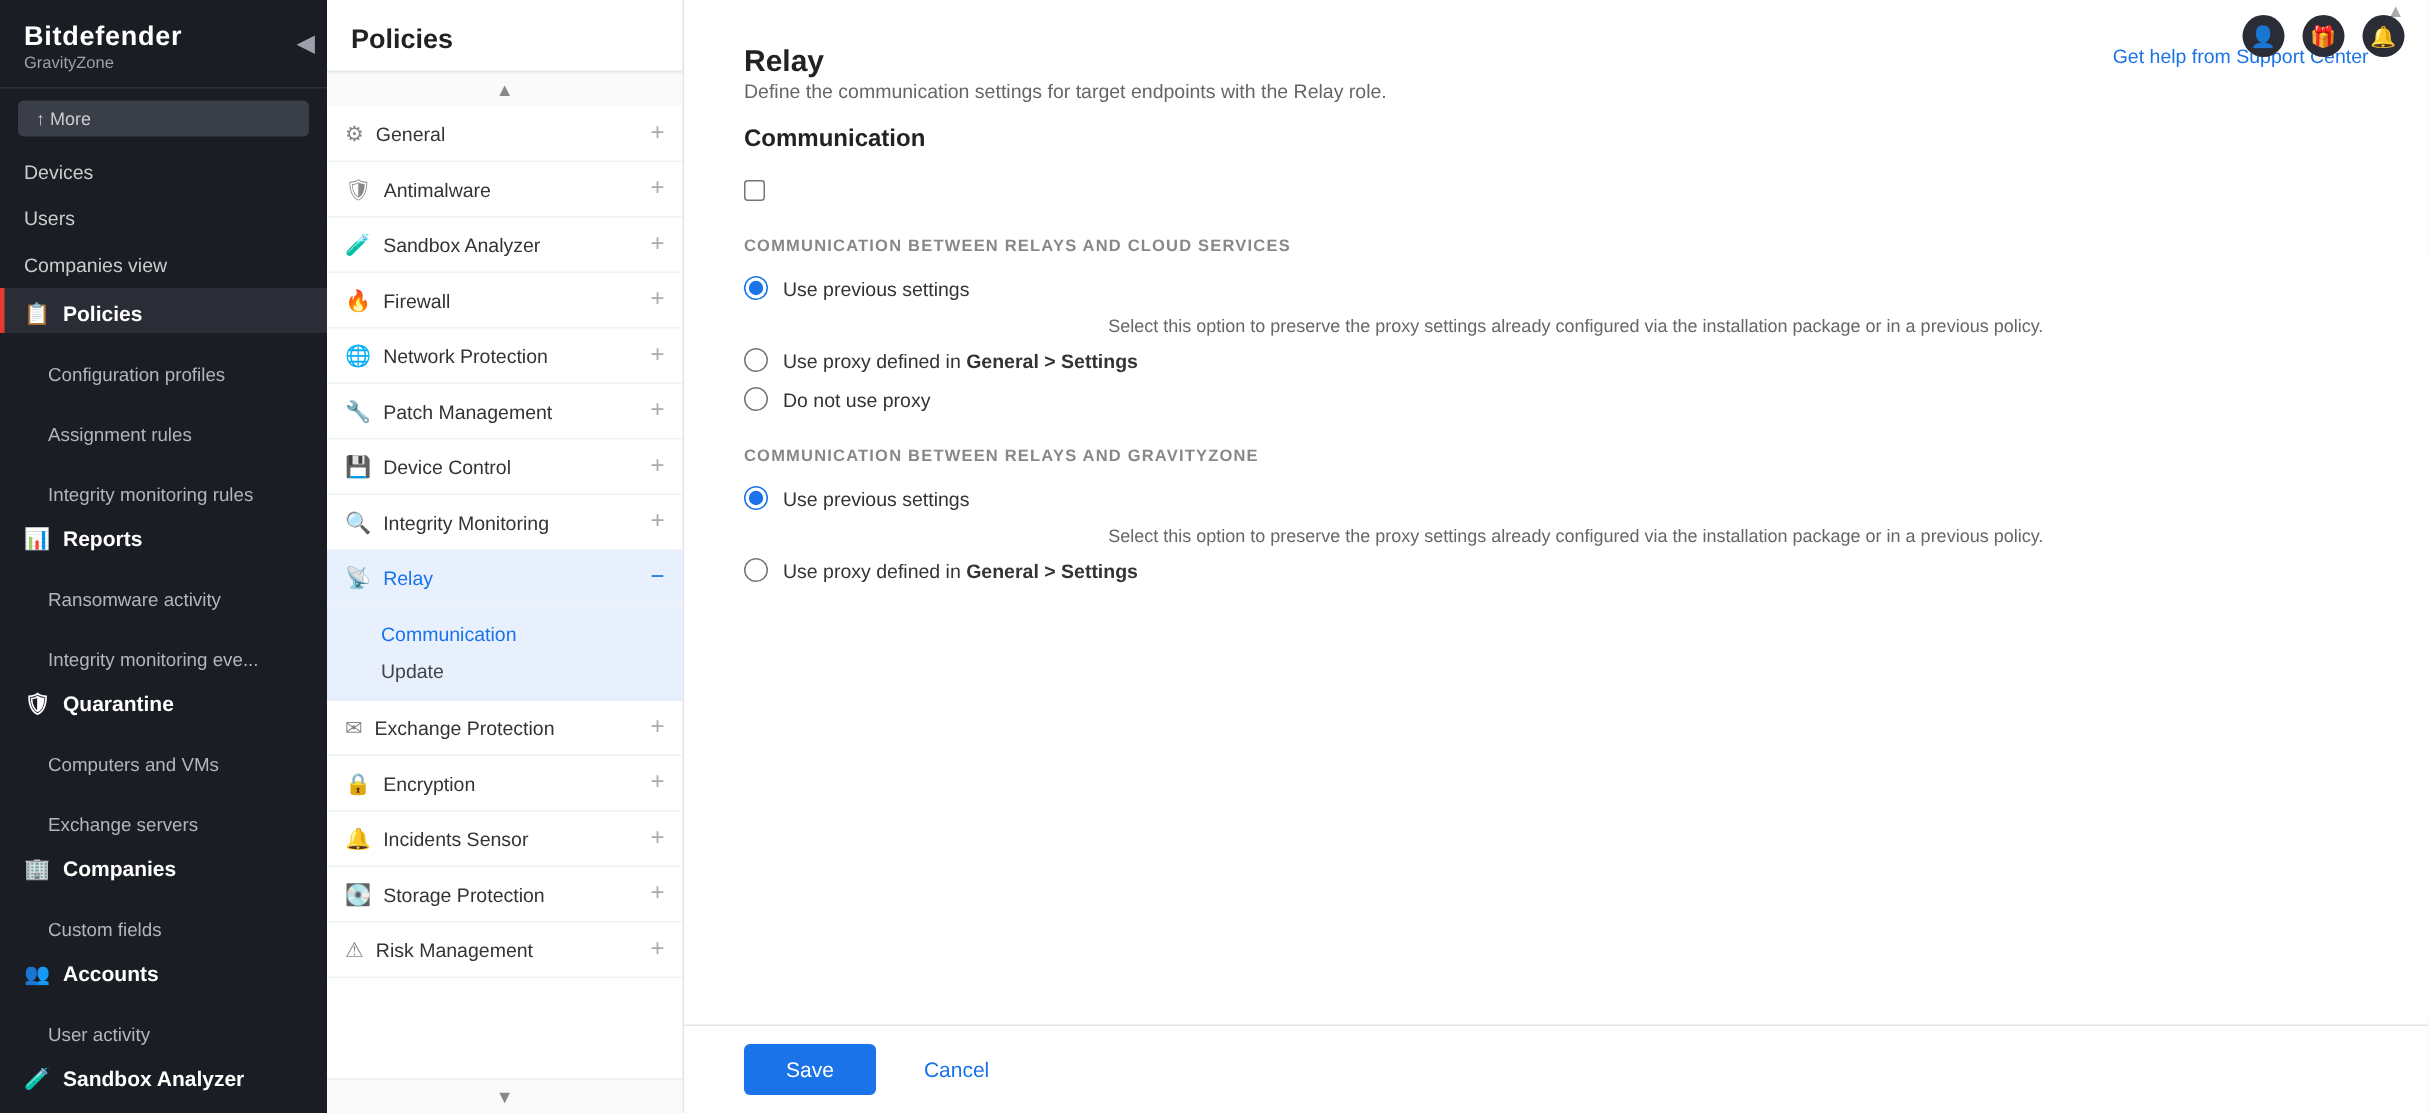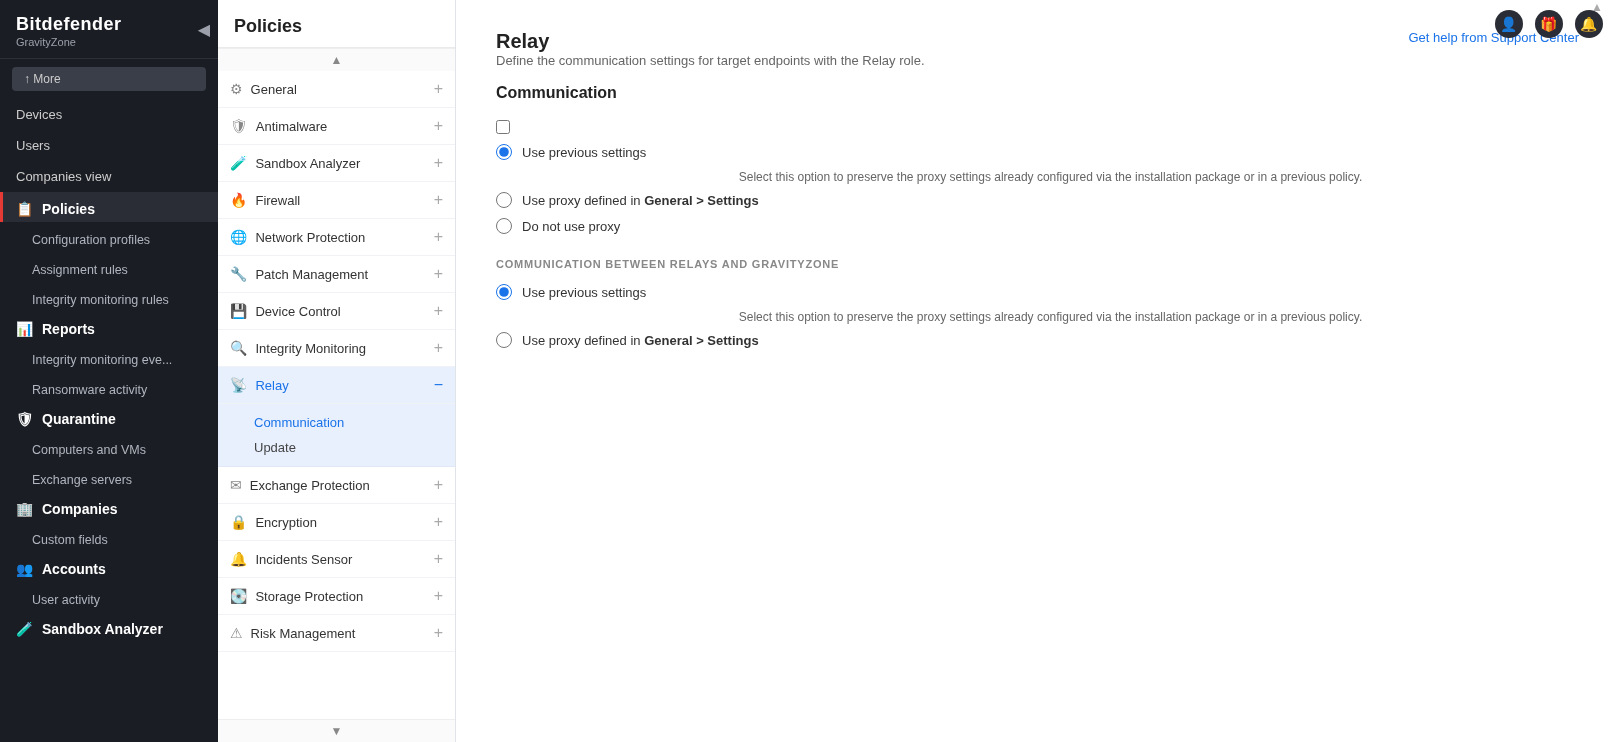--- a/index.html
+++ b/index.html
@@ -75,21 +75,21 @@
       color: #fff;
       font-size: 14px;
       font-weight: 600;
       display: flex;
       align-items: center;
       gap: 8px;
       cursor: pointer;
     }
     .sidebar-section.active-section { color: #fff; }
     .sidebar-sub {
-      padding: 11px 16px 5px 32px;
+      padding: 21px 16px 5px 32px;
       color: #b0b5bf;
       cursor: pointer;
       font-size: 12.5px;
     }
     .section-icon {
       width: 18px;
       height: 18px;
       display: inline-flex;
       align-items: center;
       justify-content: center;
@@ -368,24 +368,24 @@
   </div>
   <div class="sidebar-sub">
     <span>Integrity monitoring rules</span>
   </div>
 
   <div class="sidebar-section">
     <span class="section-icon">📊</span>
     <span>Reports</span>
   </div>
   <div class="sidebar-sub">
+    <span>Ransomware activity</span>
+  </div>
+  <div class="sidebar-sub">
     <span>Integrity monitoring eve...</span>
-  </div>
-  <div class="sidebar-sub">
-    <span>Ransomware activity</span>
   </div>
 
   <div class="sidebar-section">
     <span class="section-icon">🛡</span>
     <span>Quarantine</span>
   </div>
   <div class="sidebar-sub">
     <span>Computers and VMs</span>
   </div>
   <div class="sidebar-sub">
@@ -543,20 +543,21 @@
       </div>
       <a class="help-link" href="#">Get help from Support Center</a>
     </div>
 
     <div class="section-title">Communication</div>
 
     <div class="checkbox-row">
       <input type="checkbox" id="auto-discovery" style="">
     </div>
 
+    <div class="sub-section-label">COMMUNICATION BETWEEN RELAYS AND CLOUD SERVICES</div>
     <div class="radio-group">
       <div>
         <div class="radio-row">
           <input type="radio" name="cloud" id="cs_prev" checked="" style="">
           <label class="radio-label" for="cs_prev">Use previous settings</label>
         </div>
         <div class="radio-desc">Select this option to preserve the proxy settings already configured via the installation package or in a previous policy.</div>
       </div>
       <div class="radio-row">
         <input type="radio" name="cloud" id="cs_general" style="">
@@ -583,13 +584,17 @@
         <input type="radio" name="gz" id="gz_general" style="">
         <label class="radio-label" for="gz_general">
           <span>Use proxy defined in </span><strong>General &gt; Settings</strong>
         </label>
       </div>
     </div>
 
     <div style="height:40px;"></div>
   </div>
 
+  <div class="footer-bar">
+    <button class="btn-save">Save</button>
+    <button class="btn-cancel">Cancel</button>
+  </div>
 </div>
 
 </body></html>

